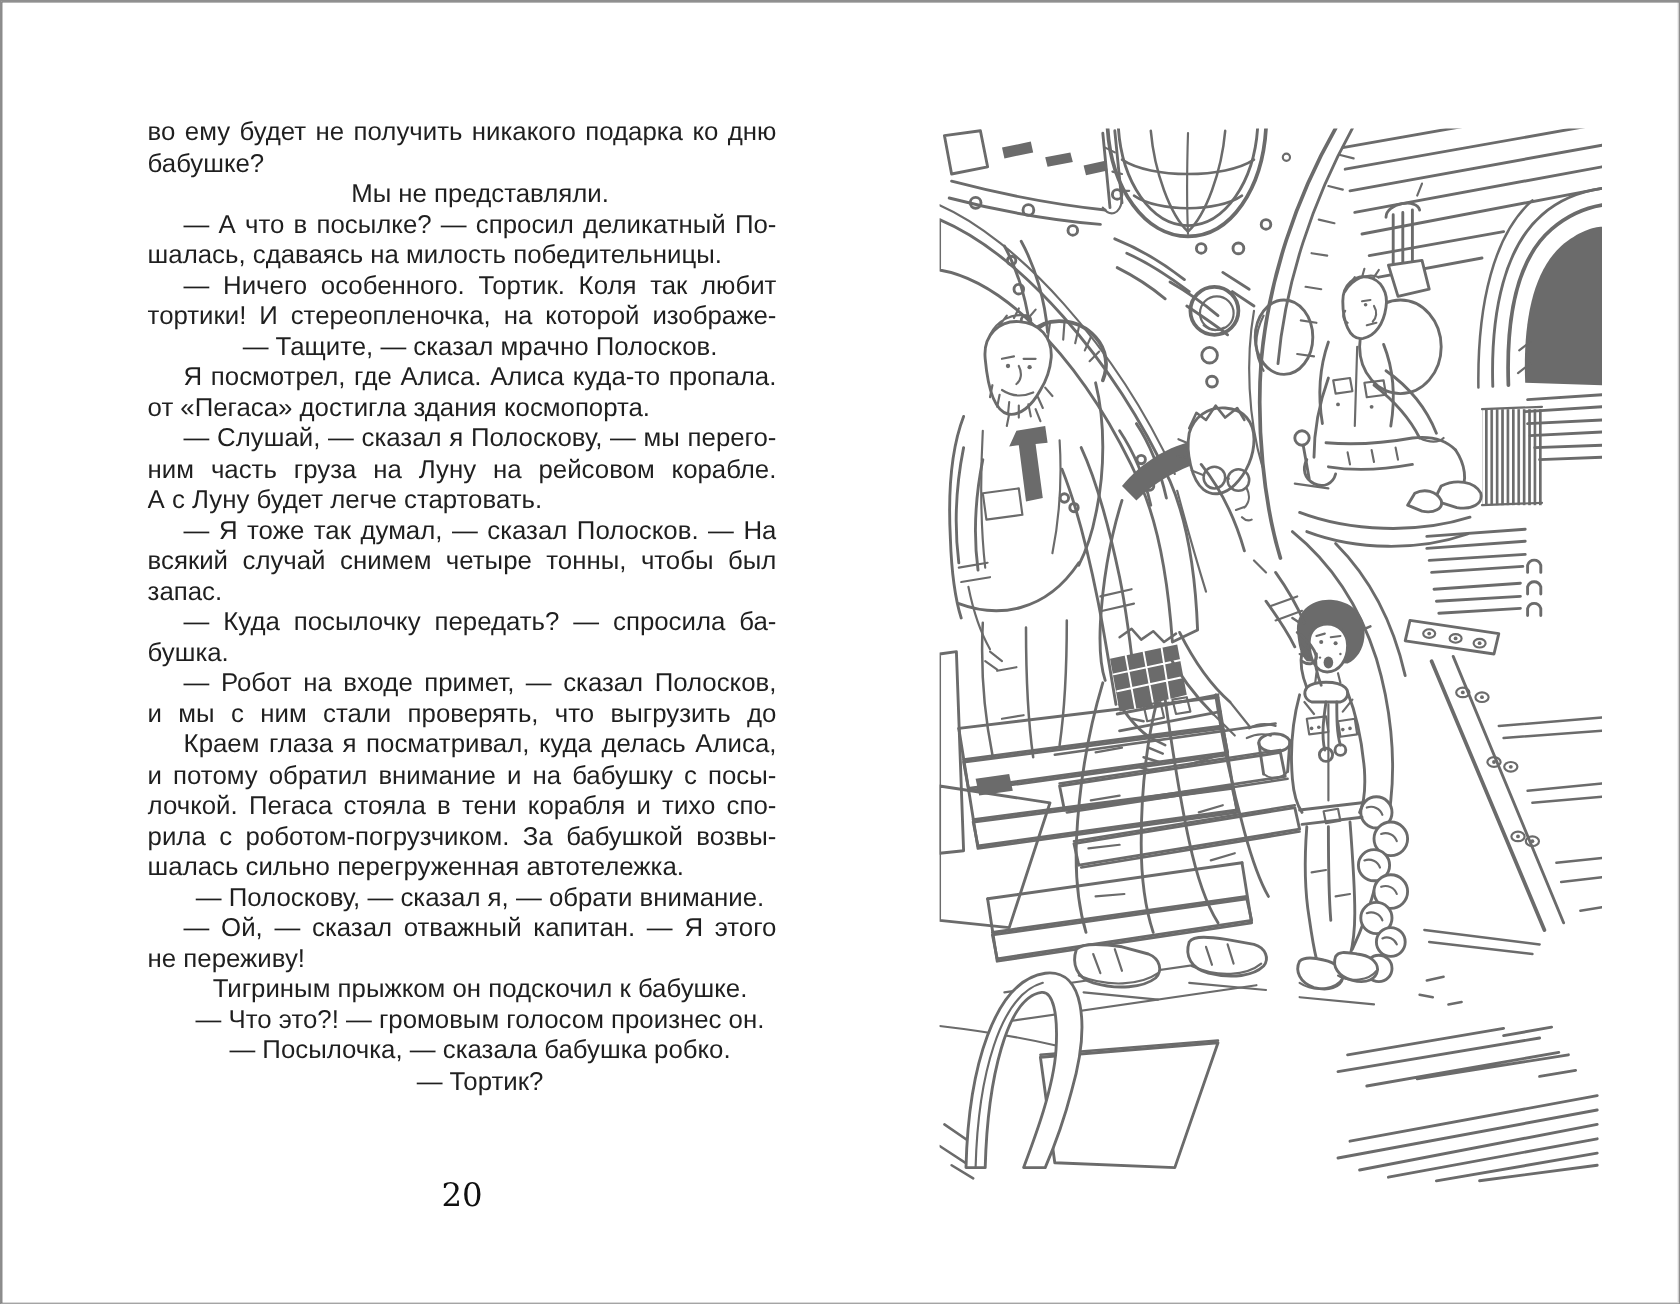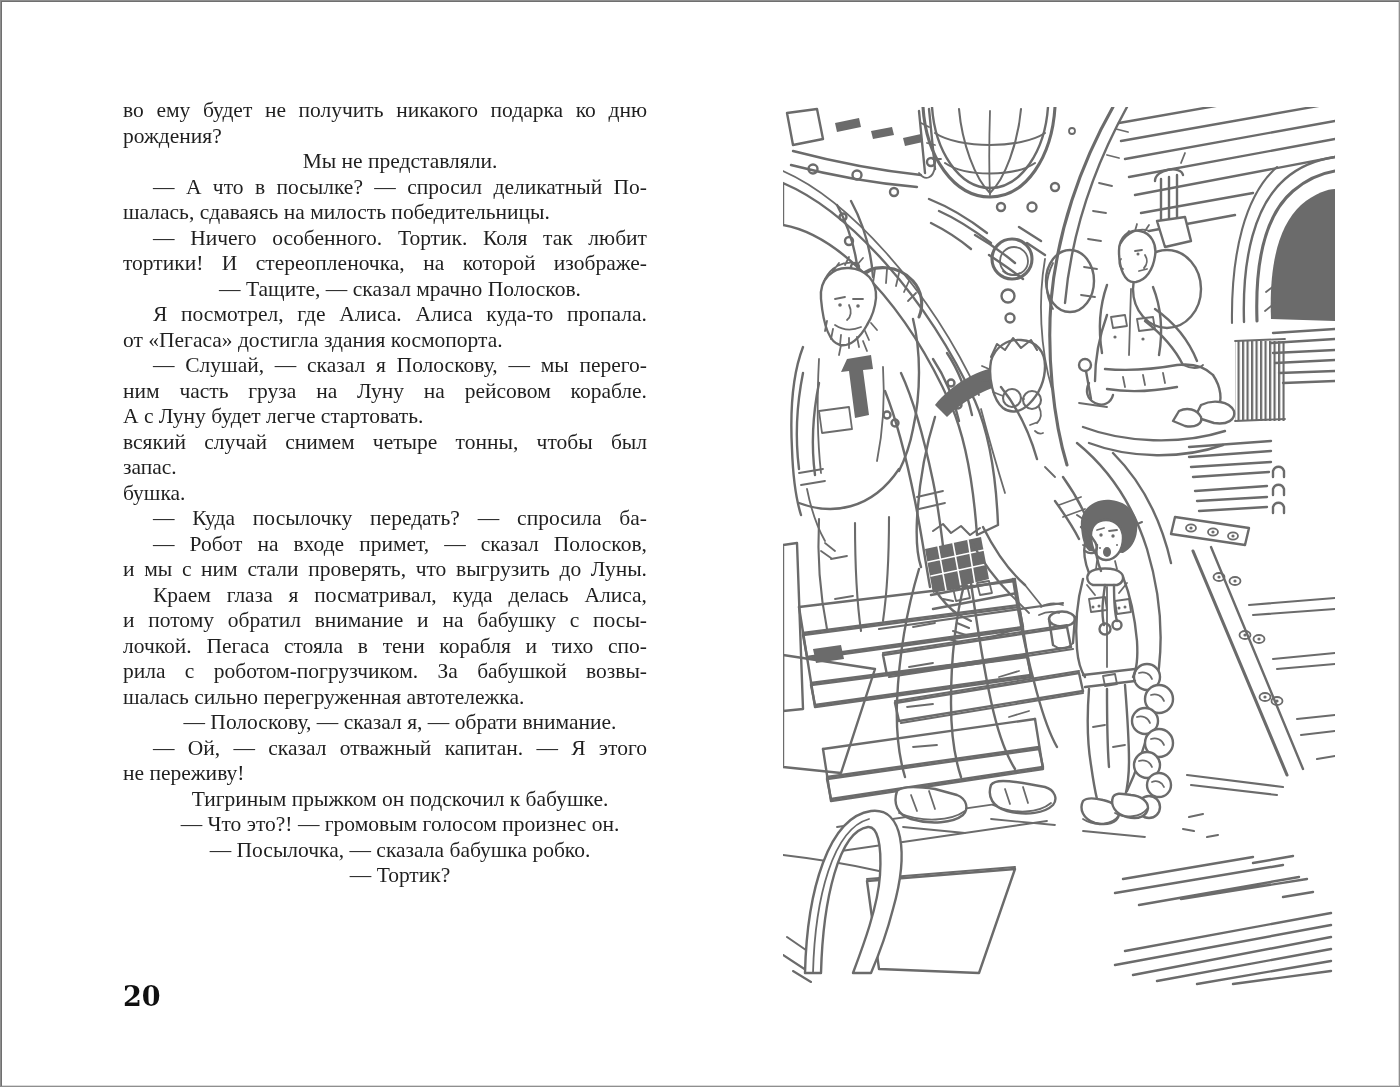--- a/index.html
+++ b/index.html
@@ -1,60 +1,61 @@
 <!DOCTYPE html>
 <html><head>
 <meta charset="utf-8">
 <style>
   html,body{margin:0;padding:0;}
   body{width:1400px;height:1087px;position:relative;background:#fff;overflow:hidden;}
   .sheet{position:absolute;inset:0;background:#fff;border:1px solid #8e8e8e;
          box-shadow:inset 1px 1px 0 #6f6f6f, inset -1px -1px 0 #d9d9d9;}
   .text-col{position:absolute;left:122px;top:97px;width:524px;
-            font-family:Liberation Serif, serif;font-size:21.5px;color:#1f1f1f;}
+            font-family:Liberation Sans, sans-serif;font-size:21.5px;color:#1f1f1f;}
   .line{height:25.5px;line-height:25.5px;white-space:nowrap;overflow:hidden;}
   .line.just{white-space:normal;text-align:justify;text-align-last:justify;}
   .line.ind{padding-left:30px;text-align:center;}
-  .pageno{position:absolute;left:122px;top:980px;width:524px;
-          font-family:"DejaVu Serif",serif;font-weight:bold;font-size:27px;color:#101010;}
+  .pageno{position:absolute;left:122px;top:980px;width:524px;text-align:center;
+          font-family:"DejaVu Serif",serif;font-weight:normal;font-size:27px;color:#101010;}
   .ill{position:absolute;left:782px;top:106px;width:552px;height:880px;}
   .ill svg{display:block;}
   .ink path,.ink line,.ink circle,.ink ellipse,.ink polyline{
       stroke:#6b6b6b;fill:none;stroke-width:2.4;stroke-linecap:round;stroke-linejoin:round;}
   .ink .fillink{fill:#6b6b6b;stroke:none;}
   .ink .wfill{fill:#ffffff;}
   .ink .thin{stroke-width:1.8;}
   .ink .mid{stroke-width:2.1;}
   .ink .thick{stroke-width:3.1;}
   .ink .wgrid{stroke:#ffffff;stroke-width:1.6;fill:none;}
 </style>
 </head>
 <body>
 
 <div class="sheet">
 
   <div class="text-col">
     <div>
         <div class="line just">во ему будет не получить никакого подарка ко дню</div>
-        <div class="line">рождения?</div>
+        <div class="line">бабушке?</div>
         <div class="line ind">Мы не представляли.</div>
         <div class="line ind just">— А что в посылке? — спросил деликатный По-</div>
         <div class="line">шалась, сдаваясь на милость победительницы.</div>
         <div class="line ind just">— Ничего особенного. Тортик. Коля так любит</div>
         <div class="line just">тортики! И стереопленочка, на которой изображе-</div>
         <div class="line ind">— Тащите, — сказал мрачно Полосков.</div>
         <div class="line ind just">Я посмотрел, где Алиса. Алиса куда-то пропала.</div>
         <div class="line">от «Пегаса» достигла здания космопорта.</div>
         <div class="line ind just">— Слушай, — сказал я Полоскову, — мы перего-</div>
         <div class="line just">ним часть груза на Луну на рейсовом корабле.</div>
         <div class="line">А с Луну будет легче стартовать.</div>
+        <div class="line ind just">— Я тоже так думал, — сказал Полосков. — На</div>
         <div class="line just">всякий случай снимем четыре тонны, чтобы был</div>
         <div class="line">запас.</div>
+        <div class="line ind just">— Куда посылочку передать? — спросила ба-</div>
         <div class="line">бушка.</div>
-        <div class="line ind just">— Куда посылочку передать? — спросила ба-</div>
         <div class="line ind just">— Робот на входе примет, — сказал Полосков,</div>
         <div class="line just">и мы с ним стали проверять, что выгрузить до Луны.</div>
         <div class="line ind just">Краем глаза я посматривал, куда делась Алиса,</div>
         <div class="line just">и потому обратил внимание и на бабушку с посы-</div>
         <div class="line just">лочкой. Пегаса стояла в тени корабля и тихо спо-</div>
         <div class="line just">рила с роботом-погрузчиком. За бабушкой возвы-</div>
         <div class="line">шалась сильно перегруженная автотележка.</div>
         <div class="line ind">— Полоскову, — сказал я, — обрати внимание.</div>
         <div class="line ind just">— Ой, — сказал отважный капитан. — Я этого</div>
         <div class="line">не переживу!</div>

